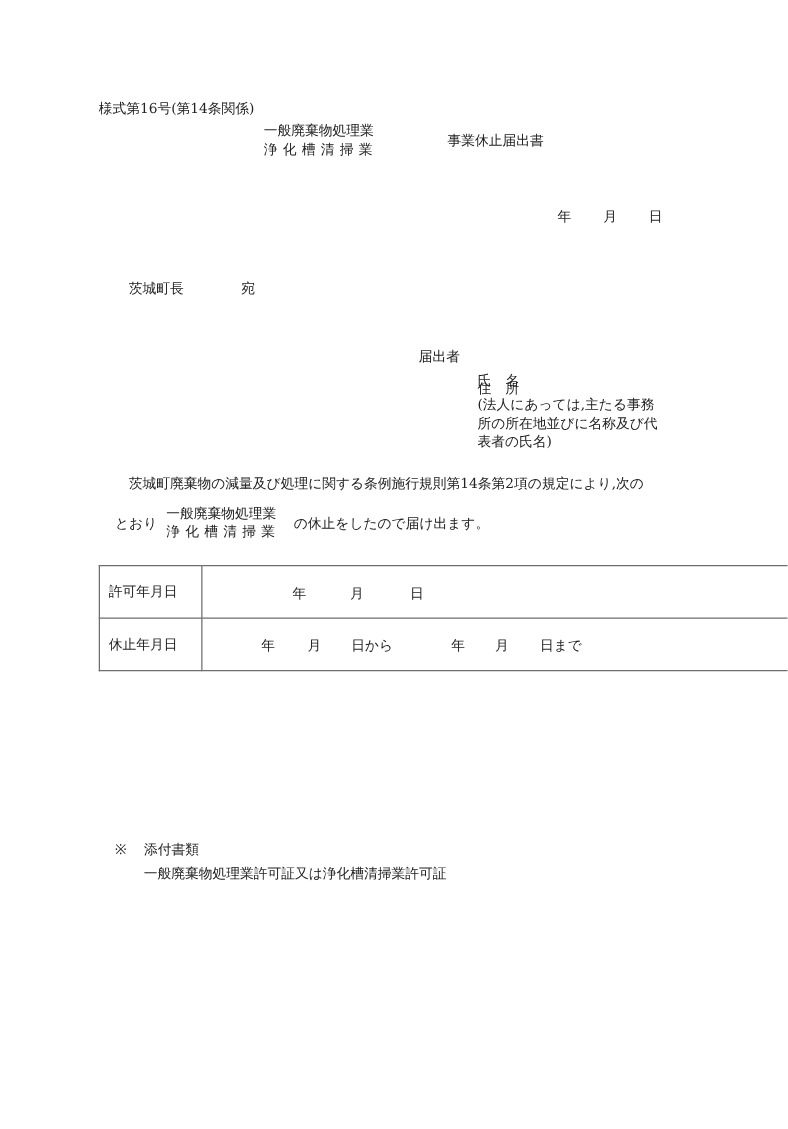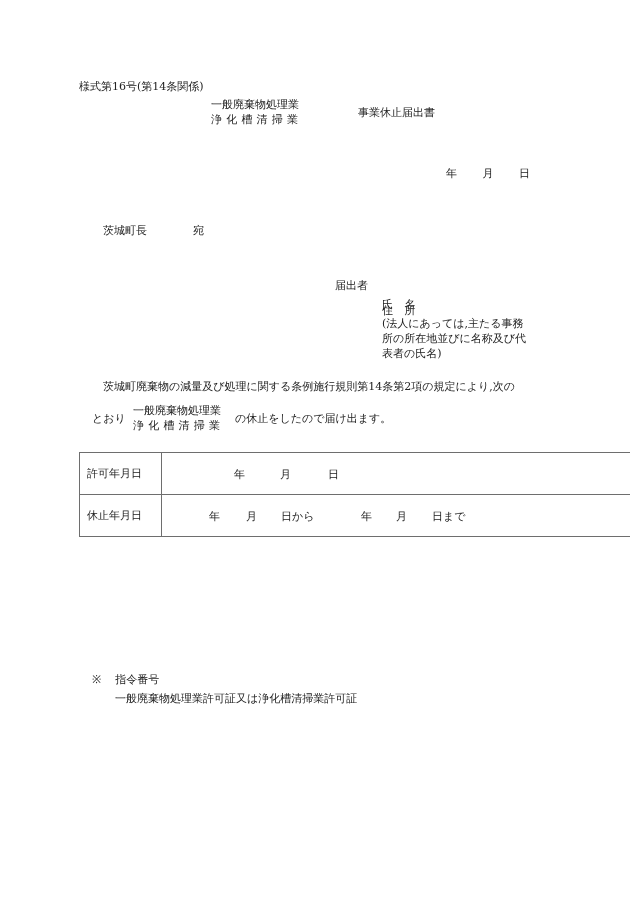--- a/index.html
+++ b/index.html
@@ -123,15 +123,15 @@
       <span class="cell-text" style="left:119px">日から</span>
       <span class="cell-text" style="left:199px">年</span>
       <span class="cell-text" style="left:234px">月</span>
       <span class="cell-text" style="left:270px">日まで</span>
     </td>
   </tr>
 </tbody>
   </table>
 
 <div class="abs t11 attach-head">
-  <span>※</span><span style="margin-left:14px">指令番号</span>
+  <span>※</span><span style="margin-left:14px">添付書類</span>
 </div>
 <div class="abs t11 attach-item">一般廃棄物処理業許可証又は浄化槽清掃業許可証</div>
 
 </body></html>

